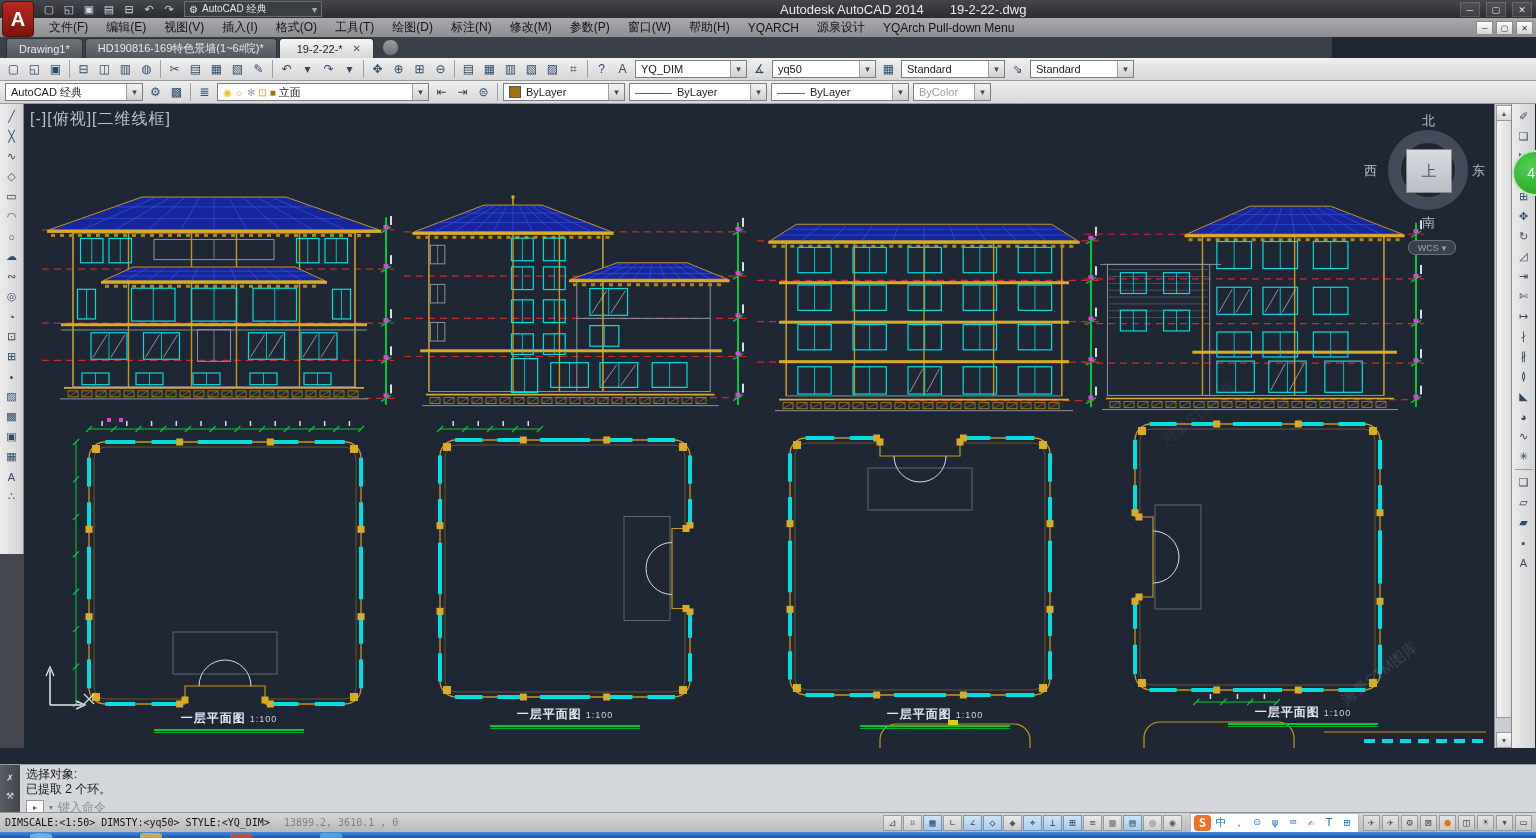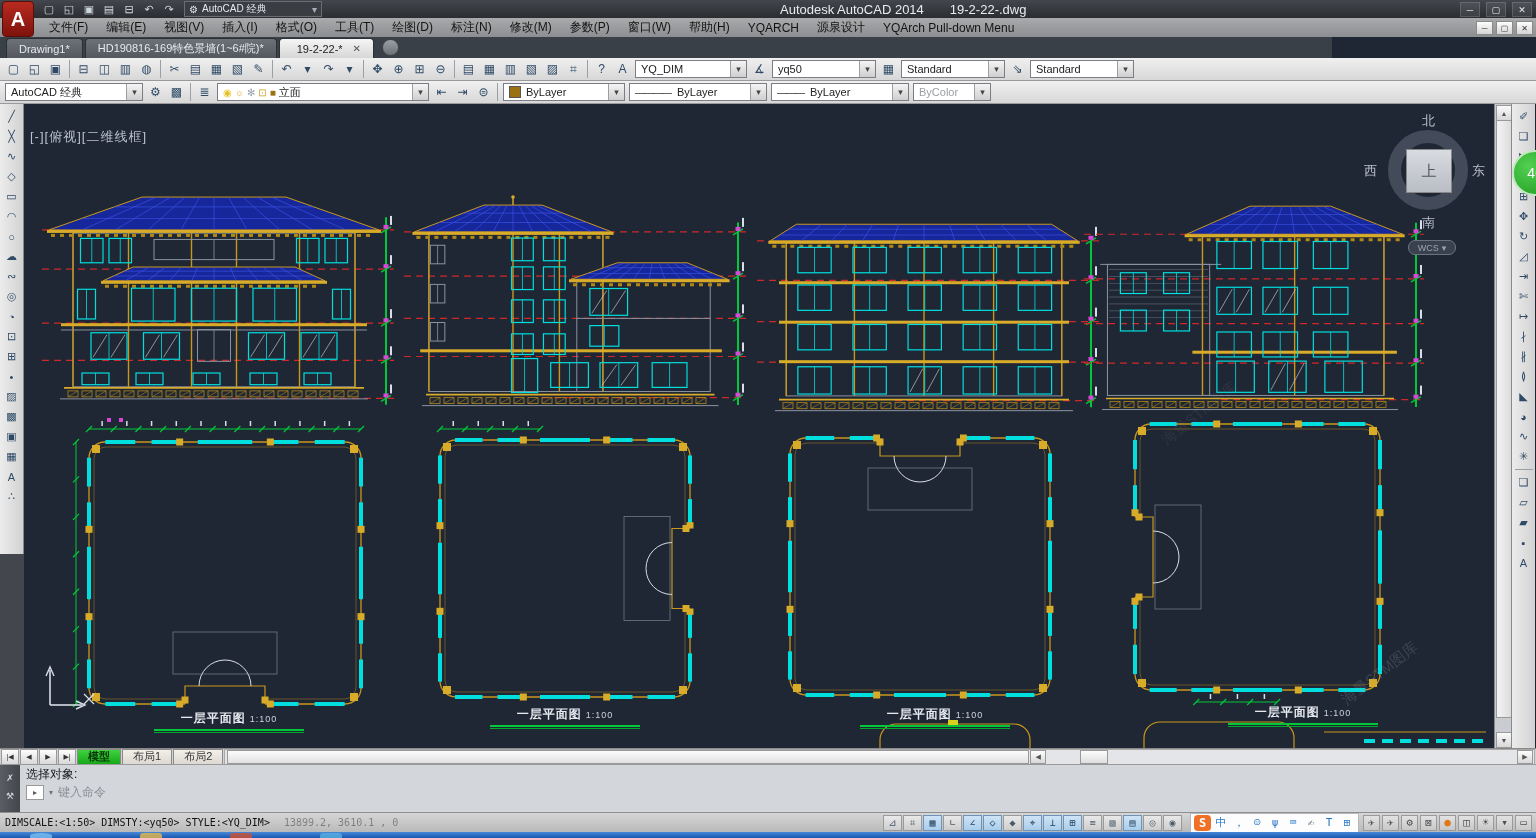--- a/index.html
+++ b/index.html
@@ -41,21 +41,21 @@
   .swatch{width:10px;height:10px;background:#9a7210;border:1px solid #555;margin-right:5px;}
   .ltline{letter-spacing:-1px;color:#333;margin-right:6px;font-size:10px;}
   
   .vtb{position:absolute;top:104px;width:24px;background:linear-gradient(90deg,#ececec,#d2d2d2);display:flex;flex-direction:column;align-items:center;padding-top:3px;gap:1px;box-sizing:border-box;}
   #drawtb{left:0;height:450px;border-right:1px solid #8a8a8a;}
   #drawtb-fill{position:absolute;left:0;top:554px;width:24px;height:194px;background:#43474d;}
   #modtb{left:1511px;height:644px;border-left:1px solid #8a8a8a;}
   .vtbi{width:21px;height:19px;display:flex;align-items:center;justify-content:center;font-size:11px;color:#2e4a66;}
   .vtbsep{width:18px;height:1px;background:#9aa0a6;margin:2px 0;}
   .canvas{position:absolute;left:24px;top:104px;width:1470px;height:644px;background:#202734;overflow:hidden;}
-  .vp-label{position:absolute;left:6px;top:5px;color:#b9c1cc;font-size:13px;letter-spacing:1px;margin-top:19px;}
+  .vp-label{position:absolute;left:6px;top:5px;color:#b9c1cc;font-size:16px;letter-spacing:1px;}
   
   .vc-ring{position:absolute;left:1364px;top:26px;width:80px;height:80px;border-radius:50%;border:13px solid rgba(96,106,124,.55);box-sizing:border-box;}
   .vc-label{position:absolute;color:#b8bfca;font-size:13px;}
   .vc-face{position:absolute;left:1382px;top:45px;width:44px;height:42px;background:linear-gradient(#d8dbe0,#b9bdc4);border:1px solid #888;color:#52565c;font-size:15px;display:flex;align-items:center;justify-content:center;}
   .wcs-pill{position:absolute;left:1384px;top:136px;width:46px;height:13px;border-radius:7px;background:#39414e;border:1px solid #6a7480;color:#9aa4b2;font-size:9px;display:flex;align-items:center;justify-content:center;gap:3px;}
   .watermark{position:absolute;color:rgba(160,172,188,.22);font-size:15px;transform:rotate(-38deg);white-space:nowrap;pointer-events:none;}
   .ptitle{position:absolute;text-align:center;color:#e6eaf0;font-size:12px;font-weight:bold;letter-spacing:1px;}
   .ptitle .pscale{font-size:9px;font-weight:normal;color:#cdd3da;margin-left:4px;}
   .ptitle .l1{height:2px;background:#00c838;margin-top:2px;}
   .ptitle .l2{height:1px;background:#00a82e;margin-top:1px;}
@@ -1286,48 +1286,30 @@
       <span class="vtbi">✳</span>
       <span class="vtbsep"></span>
       <span class="vtbi">❏</span>
       <span class="vtbi">▱</span>
       <span class="vtbi">▰</span>
       <span class="vtbi">▪</span>
       <span class="vtbi">A</span>
     </div>
   <div class="badge46">46</div>
 
-  <div class="hrow">
-    <span id="lnav" style="display:flex;">
-        <span class="navbtn">|◀</span>
-        <span class="navbtn">◀</span>
-        <span class="navbtn">▶</span>
-        <span class="navbtn">▶|</span>
-      </span>
-    <span id="ltabs" style="display:flex;">
-        <span class="ltab active">模型</span>
-        <span class="ltab">布局1</span>
-        <span class="ltab">布局2</span>
-      </span>
-    <div class="htrack">
-      <div class="hthumb"></div>
-      <div class="harr" style="left:805px;">◀</div>
-      <div class="hthumb2"></div>
-      <div class="harr" style="right:1px;">▶</div>
-    </div>
-  </div>
 
   <div class="cmd">
     <div class="cmdstrip">
       <span>✗</span>
       <span>⚒</span>
     </div>
     <div class="cmdbody">
       <div id="cmdhist">
           <div class="cmdline">选择对象:</div>
+          <div class="cmdline">已提取 2 个环。</div>
         </div>
       <div class="cmdinput">
         <span class="pic">
             <span>▸</span>
           </span>
         <span style="color:#777;font-size:8px;">▾</span>
         <span>键入命令</span>
       </div>
     </div>
   </div>

